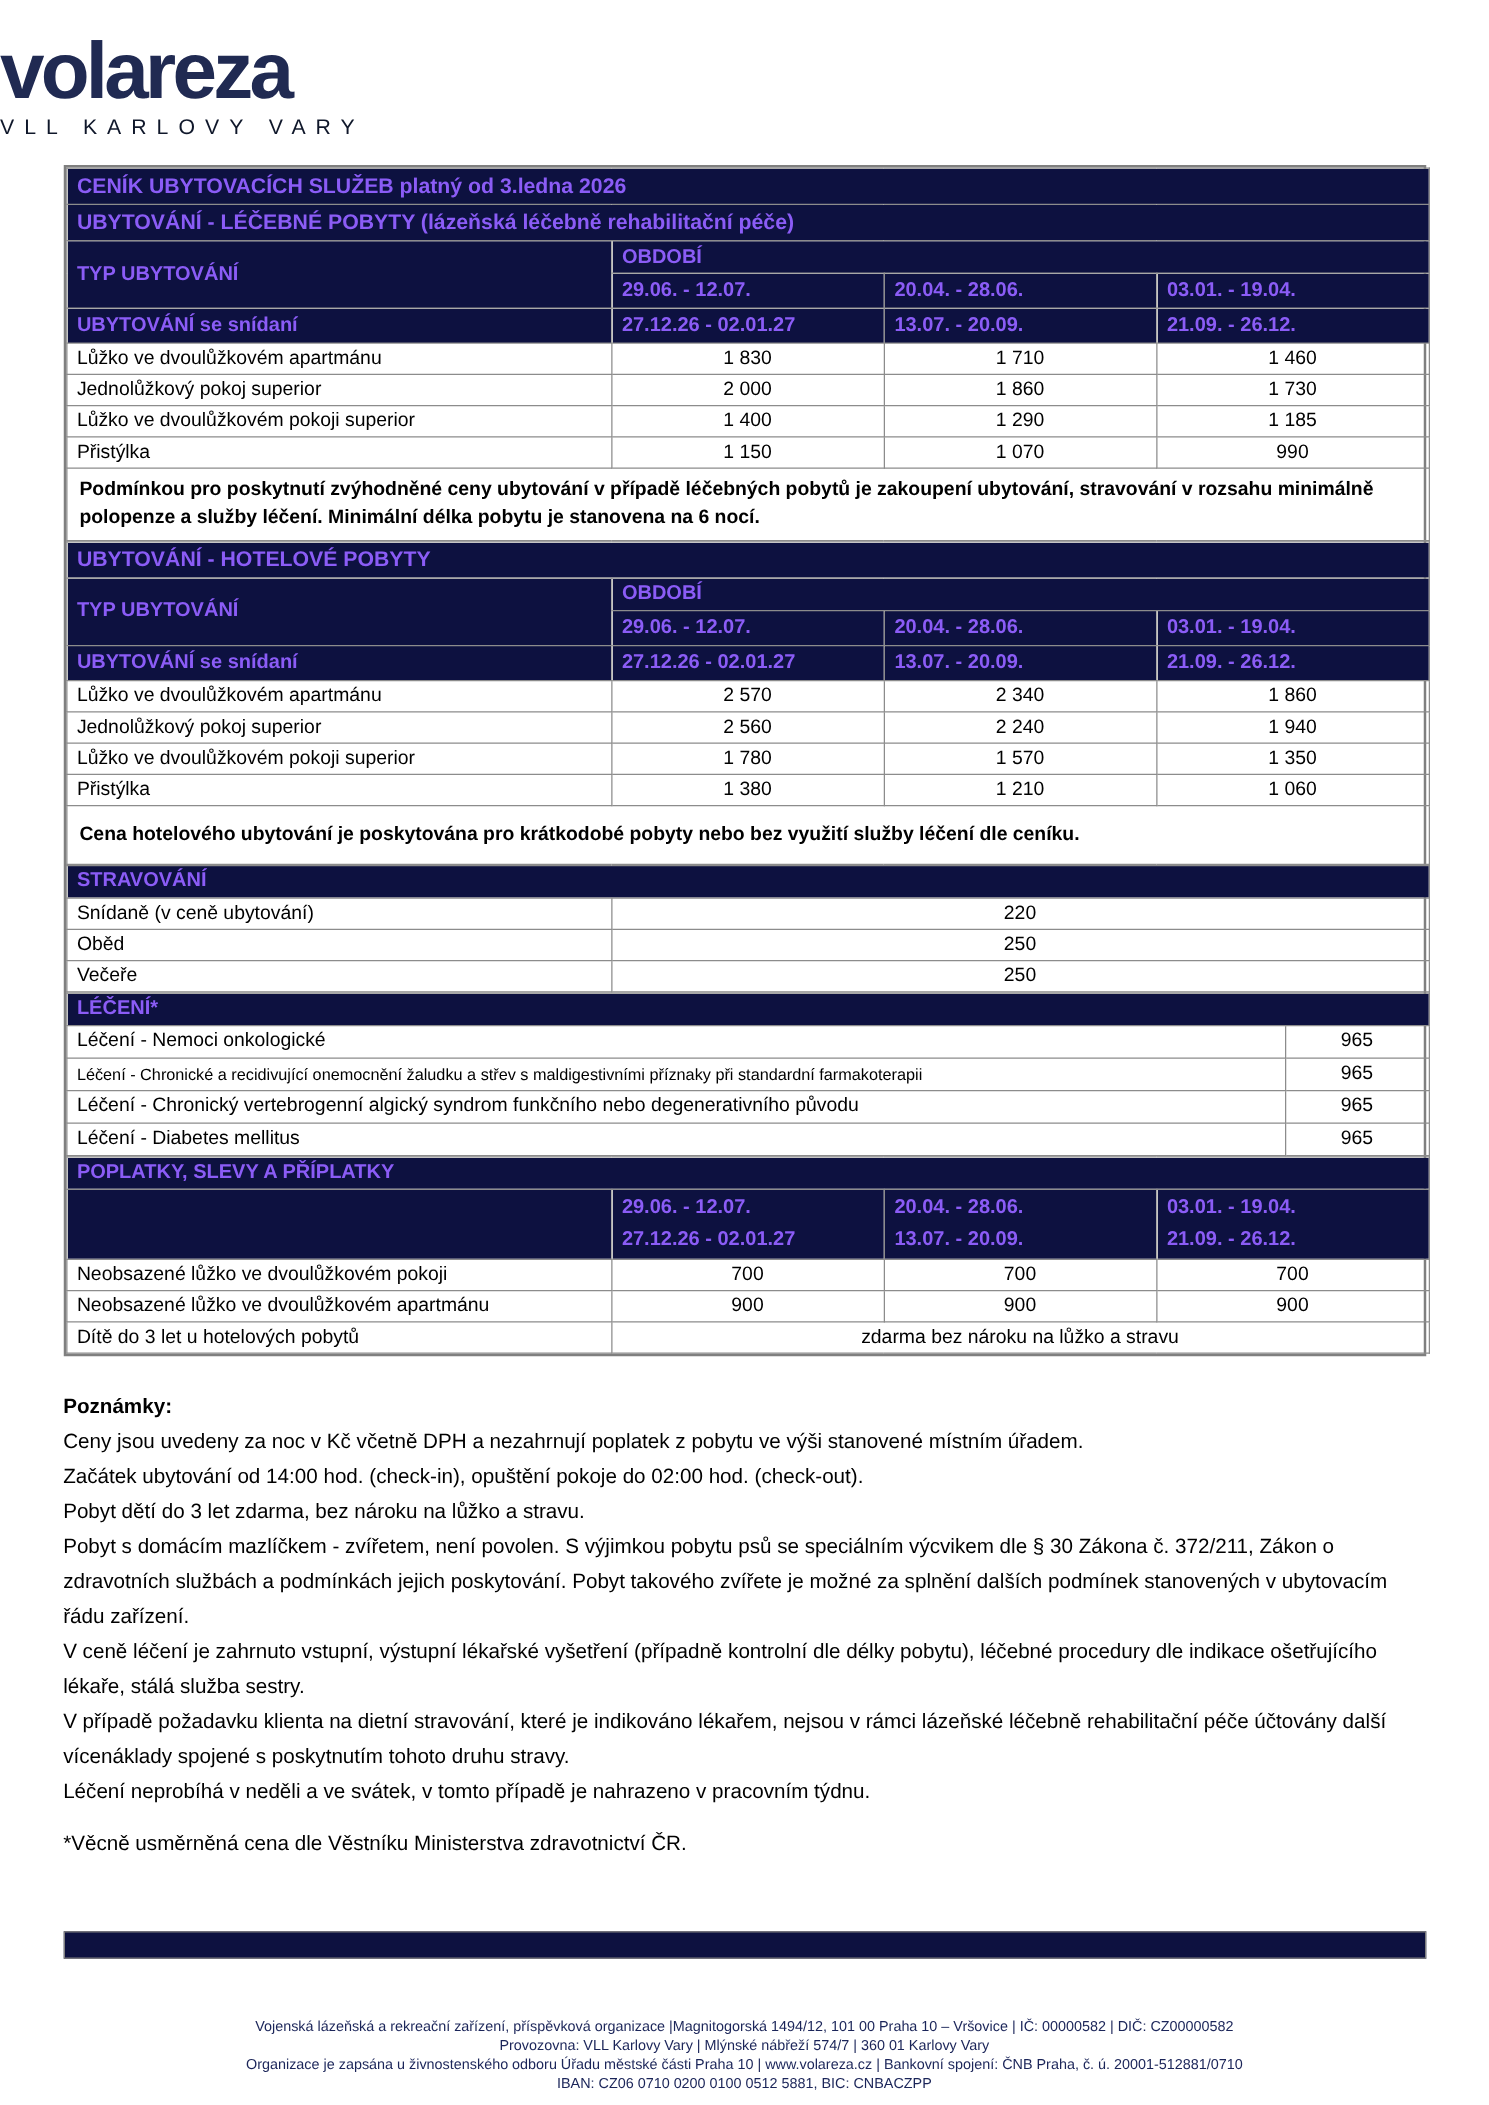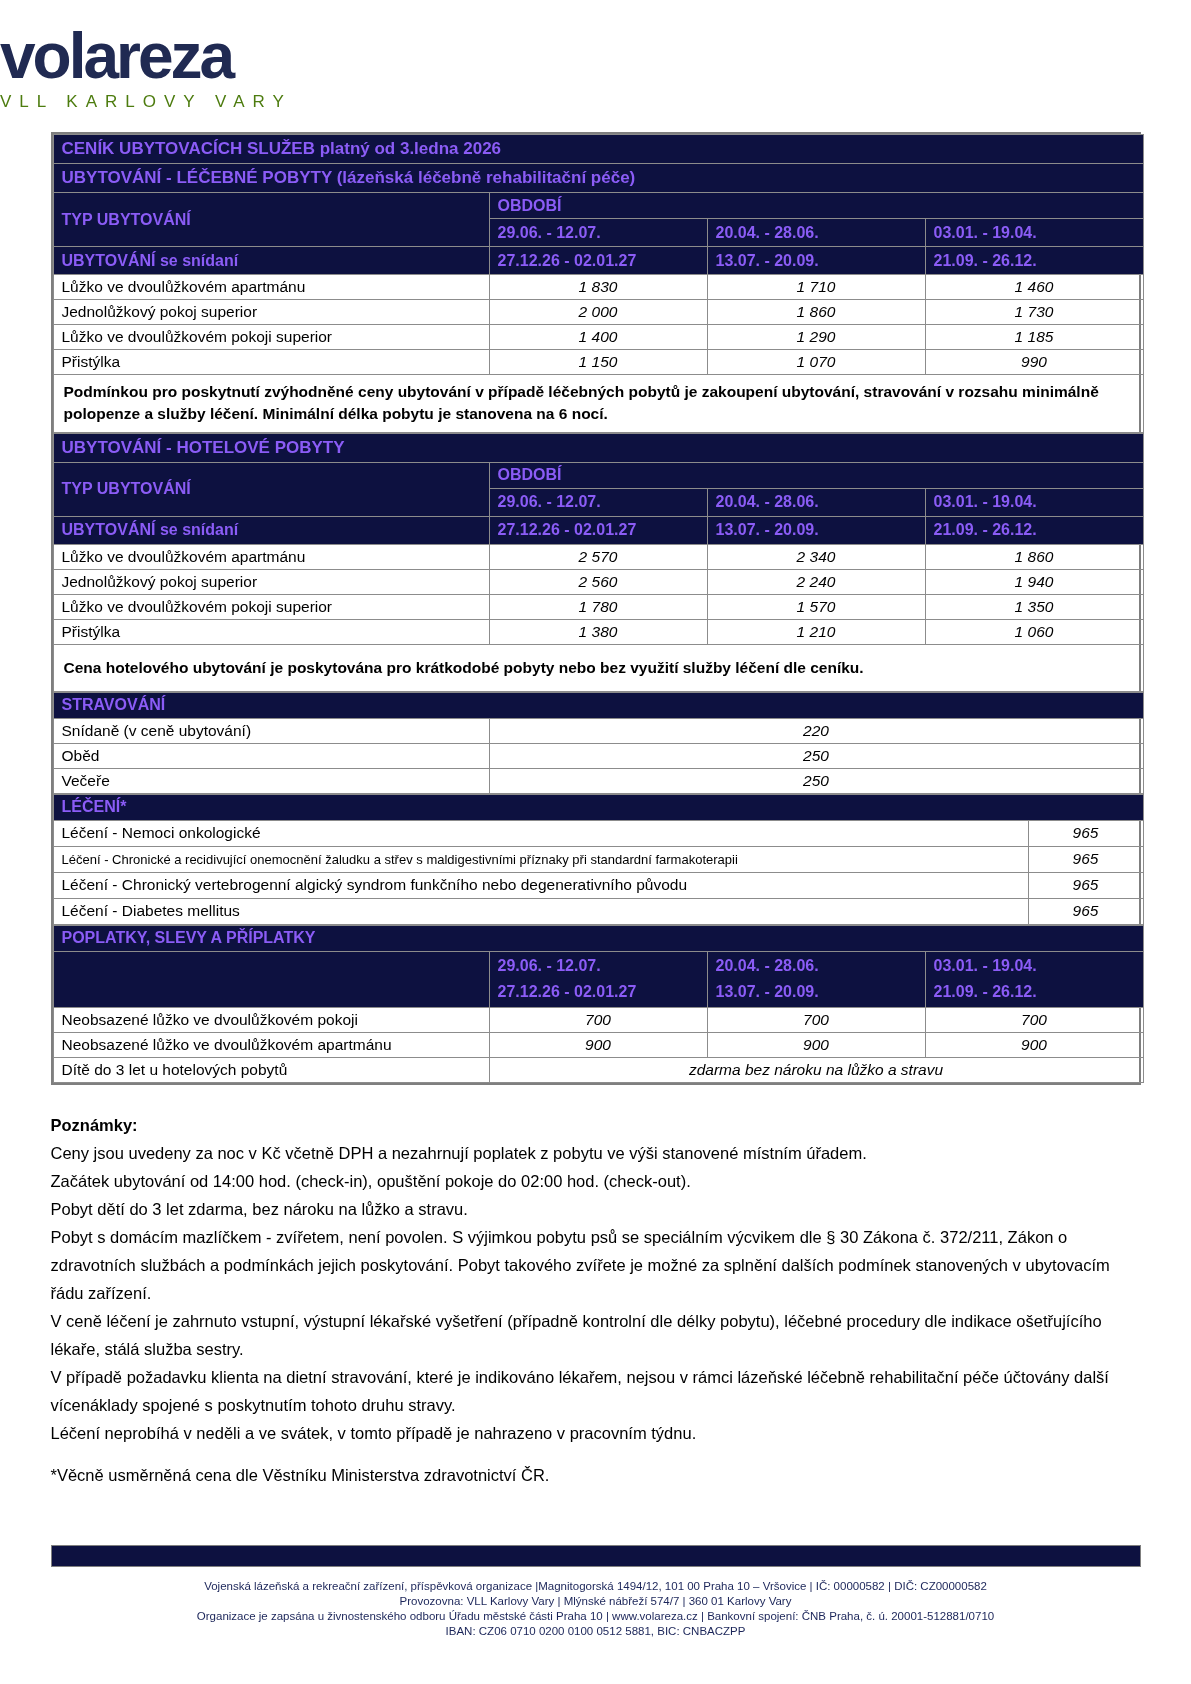--- a/index.html
+++ b/index.html
@@ -11,58 +11,58 @@
     color:#000;
     position:relative;
   }
   
   .logo-wrap { padding-top:24px; }
   .logo-word {
     font-size:64px; font-weight:bold; color:#202a52;
     letter-spacing:-3px; line-height:1; display:inline-block;
   }
   .logo-sub {
-    font-size:17px; color:#4d7c0f; letter-spacing:8px;
+    font-size:17px; color:#0f172a; letter-spacing:8px;
     margin-top:4px; font-weight:normal;
   }
   
   .doc {
     width:1090px; margin:20px auto 0;
     border:2px solid #7f7f7f;
   }
   table { width:100%; border-collapse:collapse; table-layout:fixed; }
   td { border:1px solid #8c8c8c; padding:1px 8px; font-size:15.5px; overflow:hidden; }
   .navy { background:#0d1140; color:#8b5cf6; font-weight:bold; text-align:left; }
   .title-row td { height:29px; font-size:17px; }
   .section-row td { height:29px; font-size:17px; }
   .obdobi-row td { height:26px; font-size:16px; }
   .date-row td { height:28px; font-size:16px; }
   .typ-cell { font-size:16px; }
   .data-row td { height:25px; }
-  .num { text-align:center;font-style:italic; }
+  .num { text-align:center; }
   .label-cell { text-align:left; }
   .note-cell { font-weight:bold; padding:6px 10px; line-height:1.45; font-size:15.5px; }
   .note2-cell { font-weight:bold; padding:14px 10px; font-size:15.5px; }
   .leceni-row td { height:26px; }
   .leceni-small { font-size:13px; }
   .pop-date-cell { height:56px; font-size:16px; line-height:26px; }
   
   .notes {
     width:1090px; margin:26px auto 0;
     font-size:16.5px; line-height:28px;
   }
   .notes-heading { font-weight:bold; }
   .footnote { margin-top:14px; }
   
   .bottom-bar {
     width:1090px; height:22px; margin:56px auto 0;
     background:#0d1140; border:1px solid #7f7f7f;
   }
   .footer {
-    margin-top:12px; text-align:center;
+    margin-top:48px; text-align:center;
     color:#1b2559; font-size:11.5px; line-height:15px;
   }
 </style>
 </head>
 <body>
 
 <div class="logo-wrap">
   <div class="logo-word">volareza</div>
   <div class="logo-sub">VLL KARLOVY VARY</div>
 </div>

